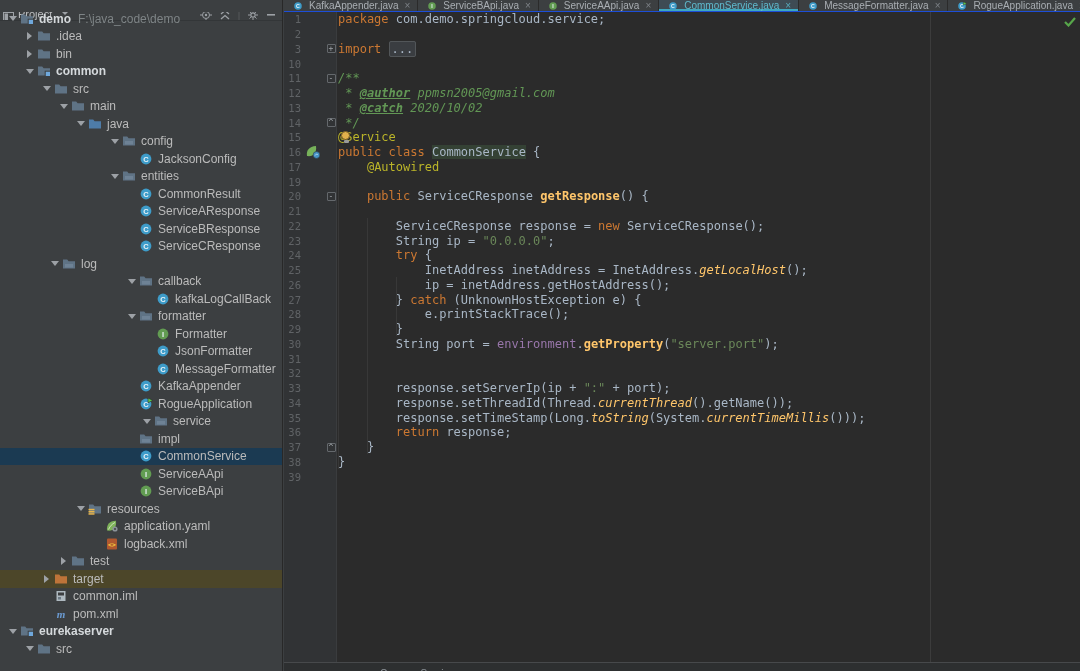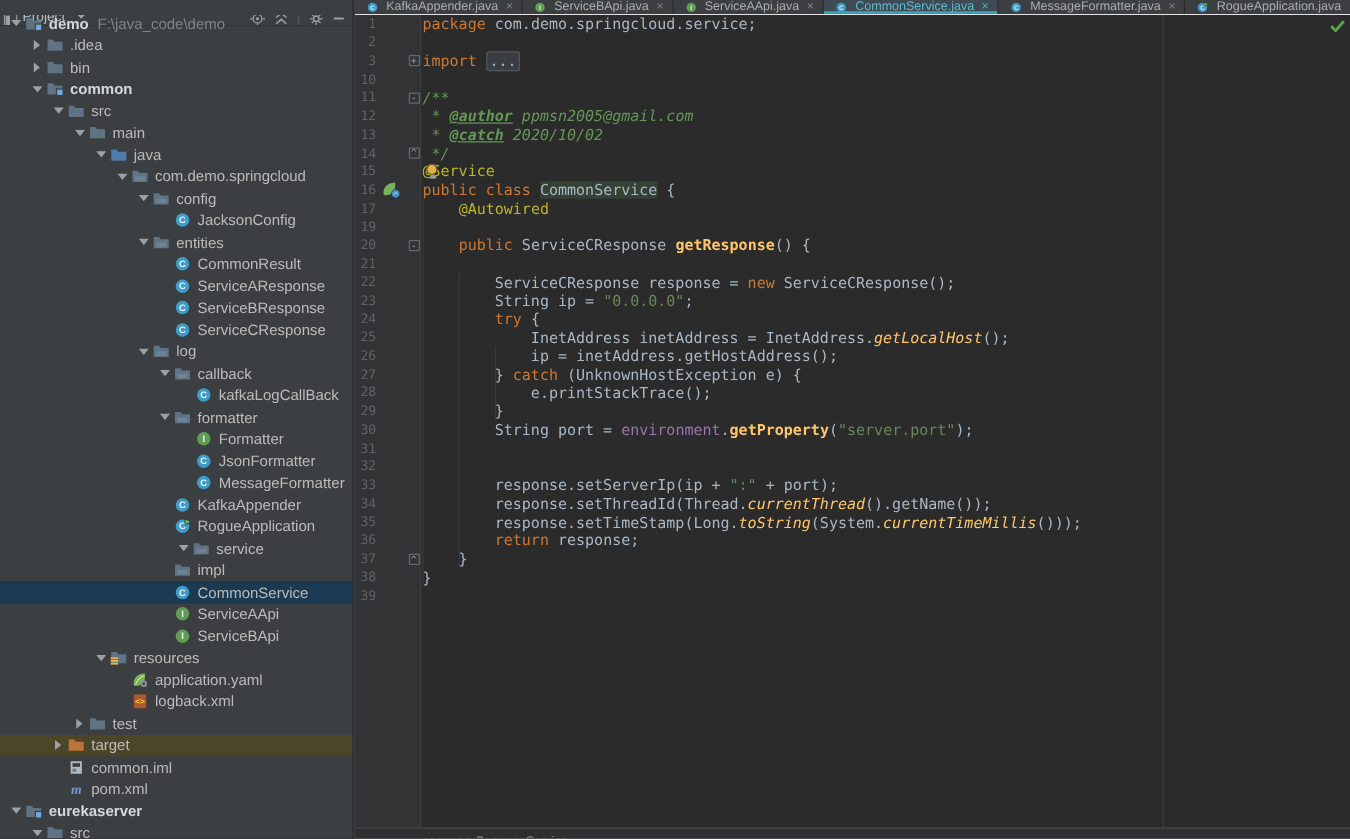--- a/index.html
+++ b/index.html
@@ -21,21 +21,21 @@
   .tree-row.exc{background:#4C4629;}
   .arrow-slot{width:13px;flex:none;display:flex;justify-content:center;align-items:center;}
   .arr{width:0;height:0;border-style:solid;}
   .arr.down{border-width:5px 4px 0 4px;border-color:#9DA1A6 transparent transparent transparent;}
   .arr.right{border-width:4px 0 4px 5px;border-color:transparent transparent transparent #9DA1A6;}
   .ticon{width:16px;flex:none;display:flex;justify-content:center;align-items:center;margin-right:4px;}
   .tlabel.bold{font-weight:bold;color:#D5D9DC;}
   .tsuffix{color:#7E8486;margin-left:7px;font-weight:normal;}
 
   
-  .editor-pane{position:absolute;left:284px;top:0;right:0;bottom:0;background:#e5e5e5;}
+  .editor-pane{position:absolute;left:284px;top:0;right:0;bottom:0;background:#1d4ed8;}
   .tabstrip{height:11px;background:#3C3F41;display:flex;border-bottom:1px solid #2F3133;position:relative;}
   .tab{display:flex;align-items:center;gap:4px;padding:0 7px;font-size:10px;color:#A9AEB3;background:#3C3F41;border-right:1px solid #2B2B2B;height:11px;white-space:nowrap;cursor:default;}
   .tab.selected{background:#3E4B54;color:#5FB9CC;box-shadow:inset 0 -2px 0 #3FA8BF;}
   .tab .close{color:#7D8287;font-size:10px;line-height:10px;margin-left:2px;}
   .tab.selected .close{color:#58AABB;}
 
   .editor-body{position:absolute;top:12px;left:0;right:0;bottom:0;background:#2B2B2B;overflow:hidden;}
   .gutter-bg{position:absolute;left:0;top:0;bottom:9px;width:53px;background:#313335;border-right:1px solid #3A3C3E;}
   .margin-guide{position:absolute;left:646px;top:0;bottom:9px;width:1px;background:#3C3C3C;}
   .indent-guide{position:absolute;width:1px;background:#383838;}
@@ -187,64 +187,52 @@
           <span class="arrow-slot">
             <span class="arr down"></span>
           </span>
           <span class="ticon">
             <svg width="14" height="12" viewBox="0 0 14 12">
               <path d="M1 1.5h4.2l1.4 1.8H13v7.2H1z" fill="#4E7CA8"></path>
             </svg>
           </span>
           <span class="tlabel">java</span>
         </div>
-        <div class="tree-row" style="padding-left: 91px;">
+        <div class="tree-row" style="padding-left: 108px;">
           <span class="arrow-slot">
             <span class="arr down"></span>
           </span>
           <span class="ticon">
             <svg width="14" height="12" viewBox="0 0 14 12">
               <path d="M1 1.5h4.2l1.4 1.8H13v7.2H1z" fill="#5F7385"></path>
               <rect x="3" y="6" width="8" height="3.5" fill="#8194A8" opacity="0.45"></rect>
             </svg>
           </span>
-          <span class="tlabel">com.demo.springcloud</span>
+          <span class="tlabel">config</span>
+        </div>
+        <div class="tree-row" style="padding-left: 125px;">
+          <span class="arrow-slot"></span>
+          <span class="ticon">
+            <svg width="14" height="12" viewBox="0 0 14 12">
+              <circle cx="7" cy="6" r="5.4" fill="#3E9CC9"></circle>
+              <text x="7" y="8.6" text-anchor="middle" font-size="7.5" font-weight="bold" font-family="Liberation Sans" fill="#EAF3F8">C</text>
+            </svg>
+          </span>
+          <span class="tlabel">JacksonConfig</span>
         </div>
         <div class="tree-row" style="padding-left: 108px;">
           <span class="arrow-slot">
             <span class="arr down"></span>
           </span>
           <span class="ticon">
             <svg width="14" height="12" viewBox="0 0 14 12">
               <path d="M1 1.5h4.2l1.4 1.8H13v7.2H1z" fill="#5F7385"></path>
               <rect x="3" y="6" width="8" height="3.5" fill="#8194A8" opacity="0.45"></rect>
             </svg>
           </span>
-          <span class="tlabel">config</span>
-        </div>
-        <div class="tree-row" style="padding-left: 125px;">
-          <span class="arrow-slot"></span>
-          <span class="ticon">
-            <svg width="14" height="12" viewBox="0 0 14 12">
-              <circle cx="7" cy="6" r="5.4" fill="#3E9CC9"></circle>
-              <text x="7" y="8.6" text-anchor="middle" font-size="7.5" font-weight="bold" font-family="Liberation Sans" fill="#EAF3F8">C</text>
-            </svg>
-          </span>
-          <span class="tlabel">JacksonConfig</span>
-        </div>
-        <div class="tree-row" style="padding-left: 108px;">
-          <span class="arrow-slot">
-            <span class="arr down"></span>
-          </span>
-          <span class="ticon">
-            <svg width="14" height="12" viewBox="0 0 14 12">
-              <path d="M1 1.5h4.2l1.4 1.8H13v7.2H1z" fill="#5F7385"></path>
-              <rect x="3" y="6" width="8" height="3.5" fill="#8194A8" opacity="0.45"></rect>
-            </svg>
-          </span>
           <span class="tlabel">entities</span>
         </div>
         <div class="tree-row" style="padding-left: 125px;">
           <span class="arrow-slot"></span>
           <span class="ticon">
             <svg width="14" height="12" viewBox="0 0 14 12">
               <circle cx="7" cy="6" r="5.4" fill="#3E9CC9"></circle>
               <text x="7" y="8.6" text-anchor="middle" font-size="7.5" font-weight="bold" font-family="Liberation Sans" fill="#EAF3F8">C</text>
             </svg>
           </span>
@@ -273,21 +261,21 @@
         <div class="tree-row" style="padding-left: 125px;">
           <span class="arrow-slot"></span>
           <span class="ticon">
             <svg width="14" height="12" viewBox="0 0 14 12">
               <circle cx="7" cy="6" r="5.4" fill="#3E9CC9"></circle>
               <text x="7" y="8.6" text-anchor="middle" font-size="7.5" font-weight="bold" font-family="Liberation Sans" fill="#EAF3F8">C</text>
             </svg>
           </span>
           <span class="tlabel">ServiceCResponse</span>
         </div>
-        <div class="tree-row" style="padding-left: 108px;">
+        <div class="tree-row" style="padding-left: 48px;">
           <span class="arrow-slot">
             <span class="arr down"></span>
           </span>
           <span class="ticon">
             <svg width="14" height="12" viewBox="0 0 14 12">
               <path d="M1 1.5h4.2l1.4 1.8H13v7.2H1z" fill="#5F7385"></path>
               <rect x="3" y="6" width="8" height="3.5" fill="#8194A8" opacity="0.45"></rect>
             </svg>
           </span>
           <span class="tlabel">log</span>

